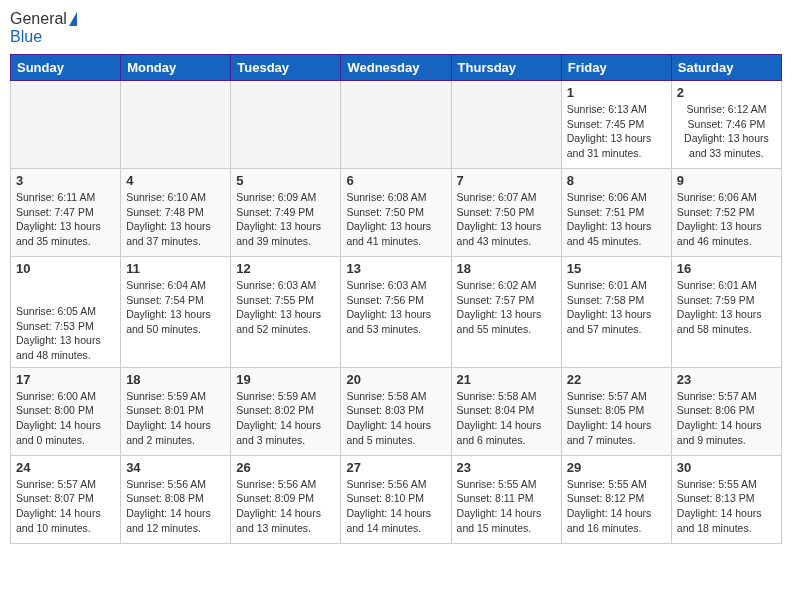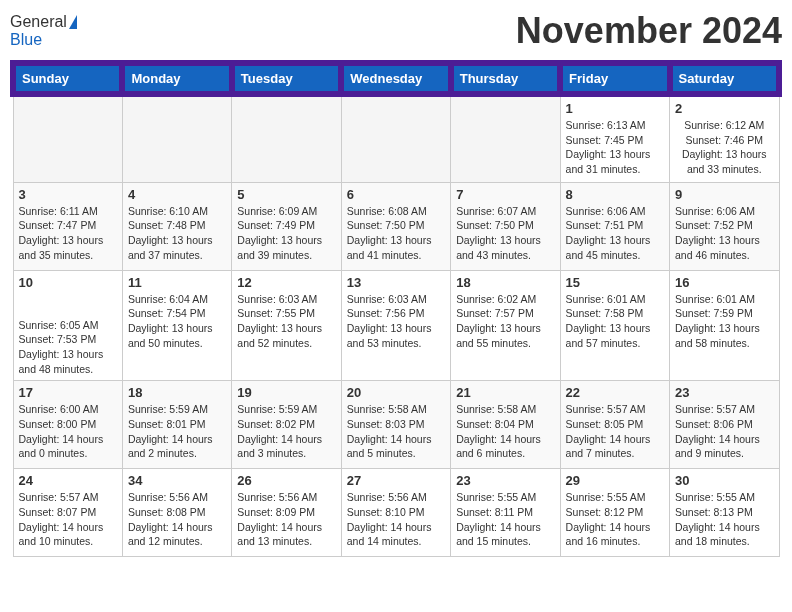--- a/index.html
+++ b/index.html
@@ -52,21 +52,21 @@
       border-collapse: collapse;
       table-layout: fixed;
     }
     th {
       background-color: #1565c0;
       color: #fff;
       text-align: left;
       padding: 5px 6px;
       font-size: 13px;
       font-weight: bold;
-      border: 6px solid #4c1d95;
+      border: 1px solid #4c1d95;
     }
     td {
       vertical-align: top;
       border: 1px solid #ccc;
       padding: 4px 5px;
       font-size: 10.5px;
       color: #333;
       height: 88px;
       background: #fff;
     }
@@ -92,21 +92,20 @@
 
 <div class="header">
   <div class="logo">
     <div class="logo-row">
       <span class="logo-general">General</span>
       <span class="logo-icon"></span>
     </div>
     <span class="logo-blue">Blue</span>
   </div>
   <div class="title-section">
-    <div class="month-title">November 2024</div>
   </div>
 </div>
 
 <table>
   <thead>
     <tr>
     <th>Sunday</th>
         <th>Monday</th>
         <th>Tuesday</th>
         <th>Wednesday</th>

